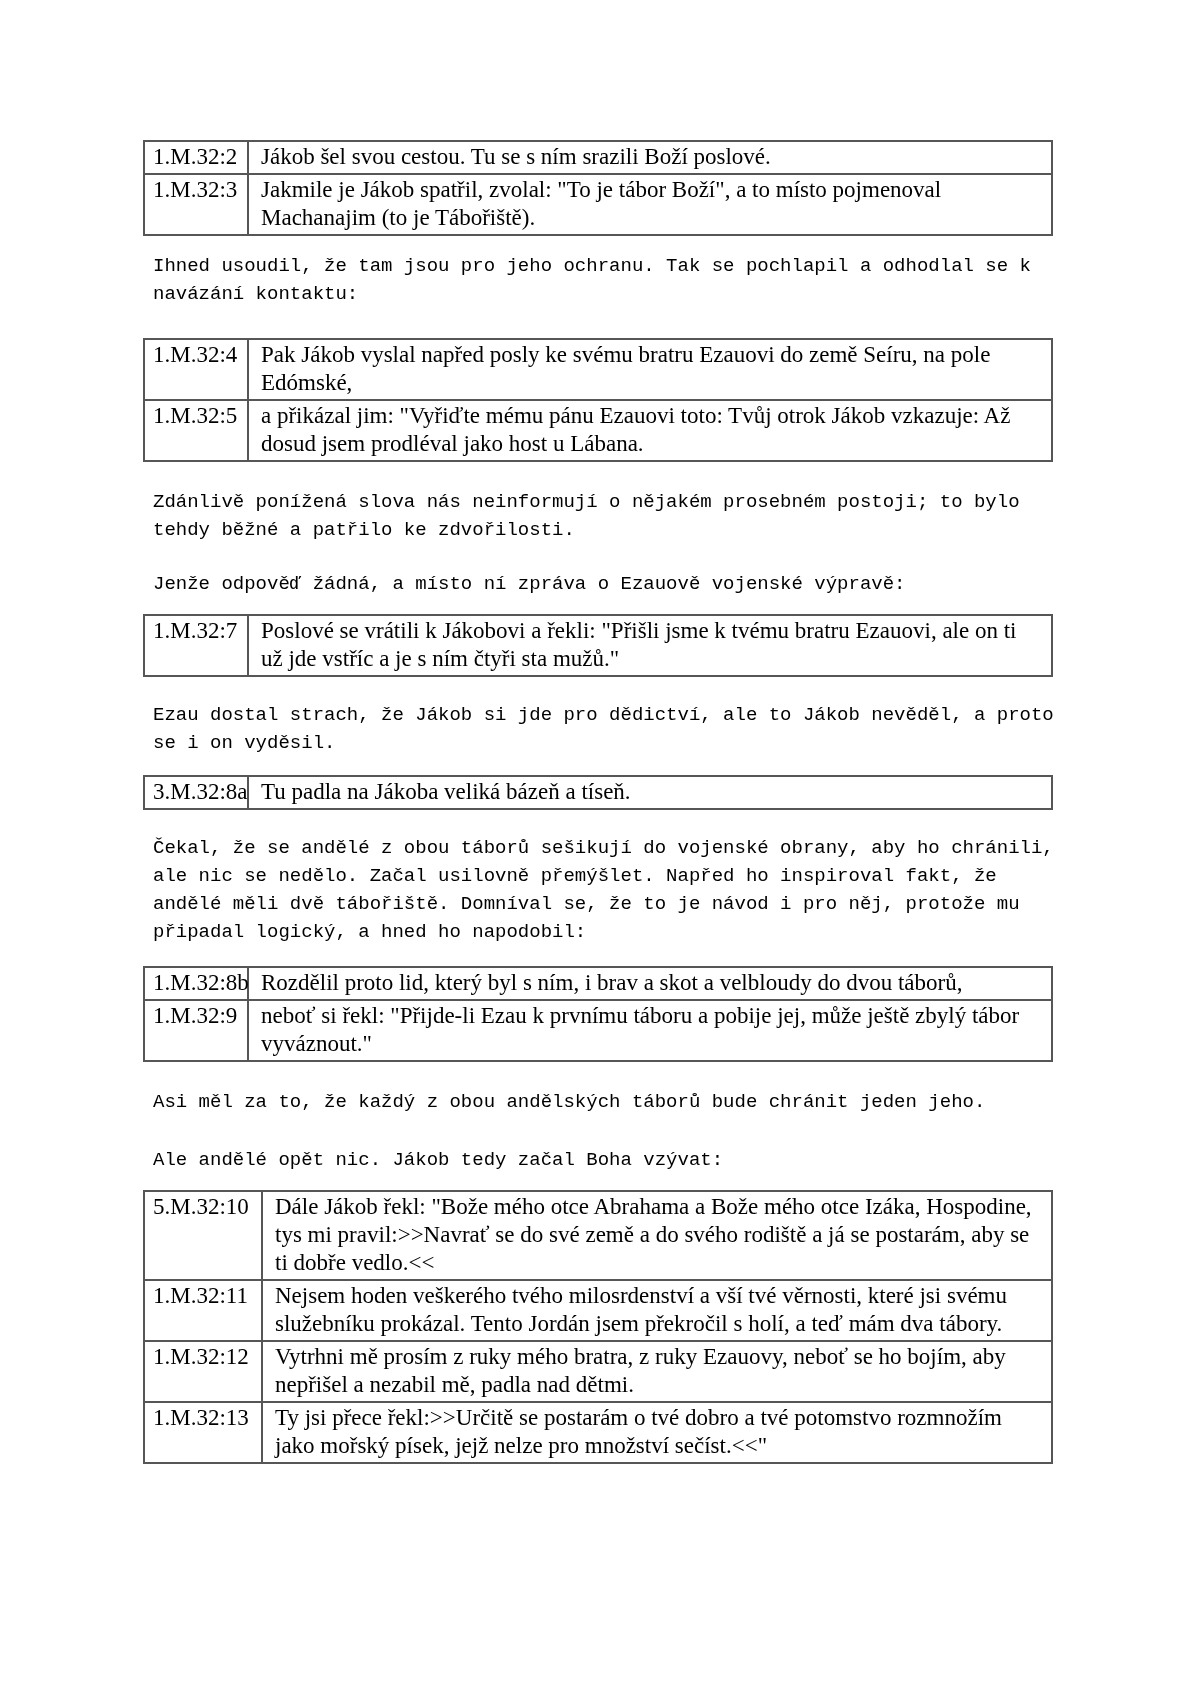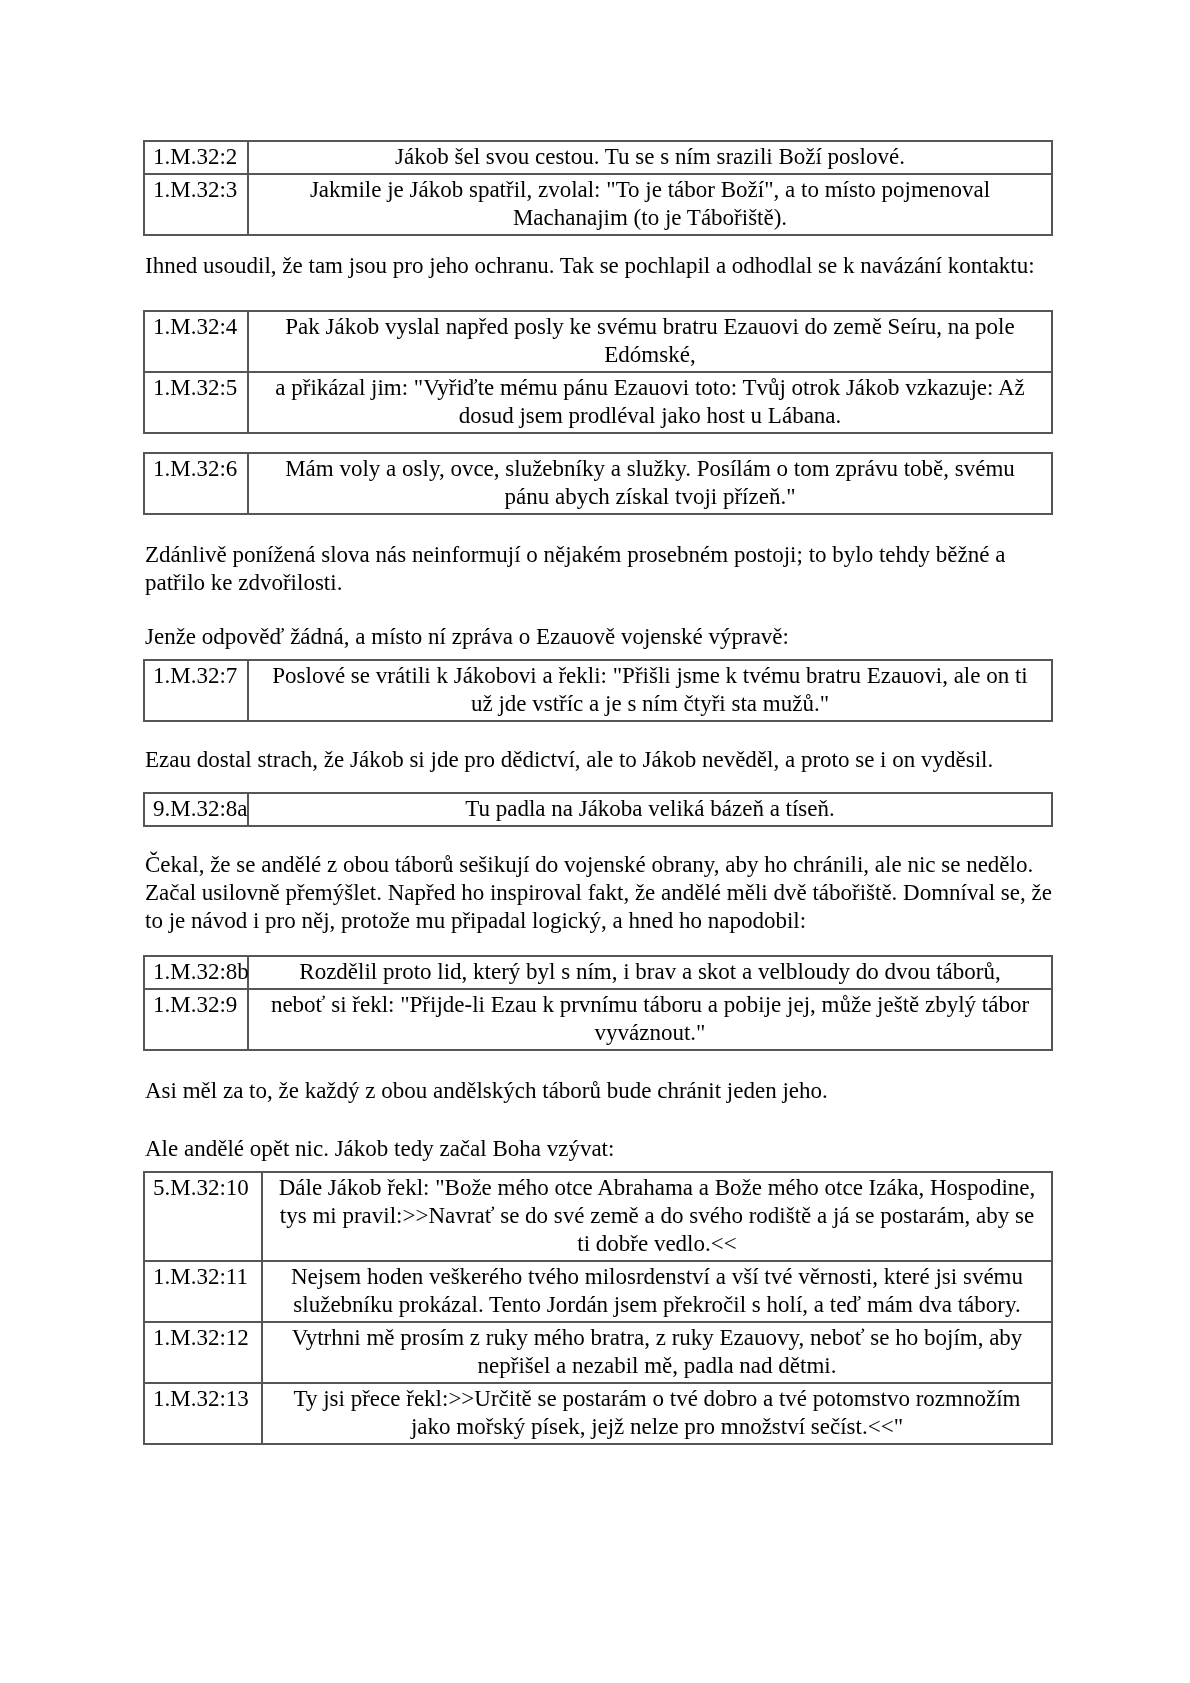--- a/index.html
+++ b/index.html
@@ -14,41 +14,41 @@
     font-family: "Liberation Serif", "DejaVu Serif", serif;
     color: #000000;
   }
   .page {
     box-sizing: border-box;
     width: 1190px;
     height: 1329px;
     padding: 140px 137px 0 137px;
   }
   .para {
-    font-size: 23px;
+    font-size: 19px;
     line-height: 28px;
-    margin: 8px;
+    margin: 16px;
     width: 916px;
+    font-family: Liberation Mono, monospace;
   }
   table.vtable {
     border-collapse: collapse;
     table-layout: fixed;
     width: 910px;
     margin-left: 6px;
     font-size: 23px;
     line-height: 28px;
   }
   table.vtable td {
     border: 2px solid #565656;
     padding: 1px 12px 2px 8px;
     vertical-align: top;
   }
   table.vtable td.cell-text {
     padding-left: 12px;
-    text-align: center;
   }
   col.col-ref   { width: 104px; }
   col.col-refw  { width: 118px; }
   
   .mt2  { margin-top: 7px; padding-left: 25px; }
   .mt16 { margin-top: 16px; }
   .mt18 { margin-top: 18px; }
   .mt20 { margin-top: 20px; padding-left: 48px; }
   .mt24 { margin-top: 24px; }
   .mt26 { margin-top: 26px; }
@@ -89,32 +89,20 @@
         <td class="cell-text">Pak Jákob vyslal napřed posly ke svému bratru Ezauovi do země Seíru, na pole Edómské,</td>
       </tr>
       <tr>
         <td class="cell-ref">1.M.32:5</td>
         <td class="cell-text">a přikázal jim: "Vyřiďte mému pánu Ezauovi toto: Tvůj otrok Jákob vzkazuje: Až dosud jsem prodléval jako host u Lábana.</td>
       </tr>
     </tbody>
   </table>
 
 
-  <table class="vtable mt18">
-    <colgroup>
-        <col class="col-ref">
-        <col>
-      </colgroup>
-    <tbody>
-      <tr>
-        <td class="cell-ref">1.M.32:6</td>
-        <td class="cell-text">Mám voly a osly, ovce, služebníky a služky. Posílám o tom zprávu tobě, svému pánu abych získal tvoji přízeň."</td>
-      </tr>
-    </tbody>
-  </table>
 
   <p class="para mt26">Zdánlivě ponížená slova nás neinformují o nějakém prosebném postoji; to bylo tehdy běžné a patřilo ke zdvořilosti.</p>
 
   <p class="para mt26">Jenže odpověď žádná, a místo ní zpráva o Ezauově vojenské výpravě:</p>
 
   <table class="vtable mt2">
     <colgroup>
         <col class="col-ref">
         <col>
       </colgroup>
@@ -128,21 +116,21 @@
 
   <p class="para mt24">Ezau dostal strach, že Jákob si jde pro dědictví, ale to Jákob nevěděl, a proto se i on vyděsil.</p>
 
   <table class="vtable mt18">
     <colgroup>
         <col class="col-ref">
         <col>
       </colgroup>
     <tbody>
       <tr>
-        <td class="cell-ref">9.M.32:8a</td>
+        <td class="cell-ref">3.M.32:8a</td>
         <td class="cell-text">Tu padla na Jákoba veliká bázeň a tíseň.</td>
       </tr>
     </tbody>
   </table>
 
   <p class="para mt24">Čekal, že se andělé z obou táborů sešikují do vojenské obrany, aby ho chránili, ale nic se nedělo. Začal usilovně přemýšlet. Napřed ho inspiroval fakt, že andělé měli dvě tábořiště. Domníval se, že to je návod i pro něj, protože mu připadal logický, a hned ho napodobil:</p>
 
   <table class="vtable mt20">
     <colgroup>
         <col class="col-ref">

